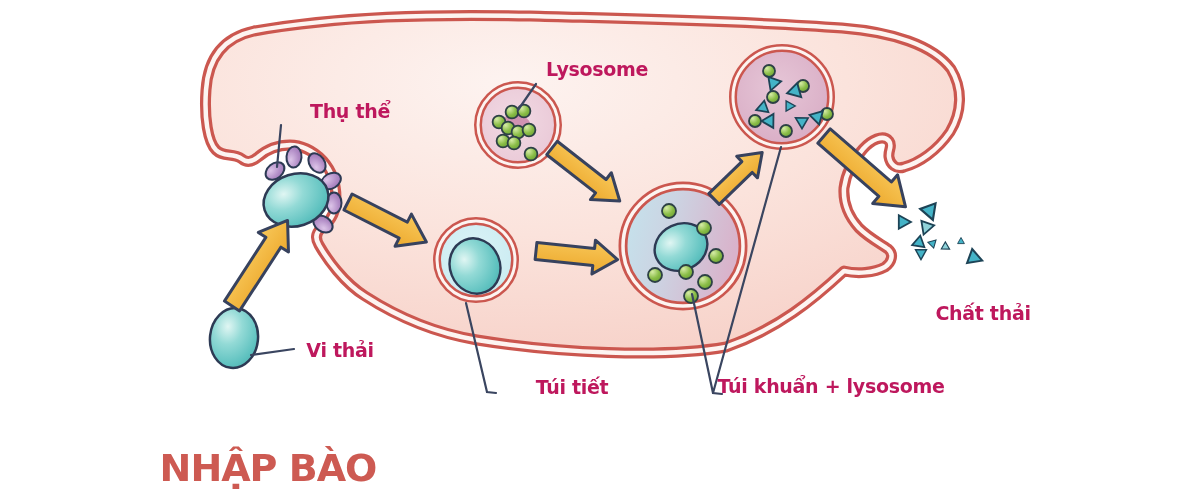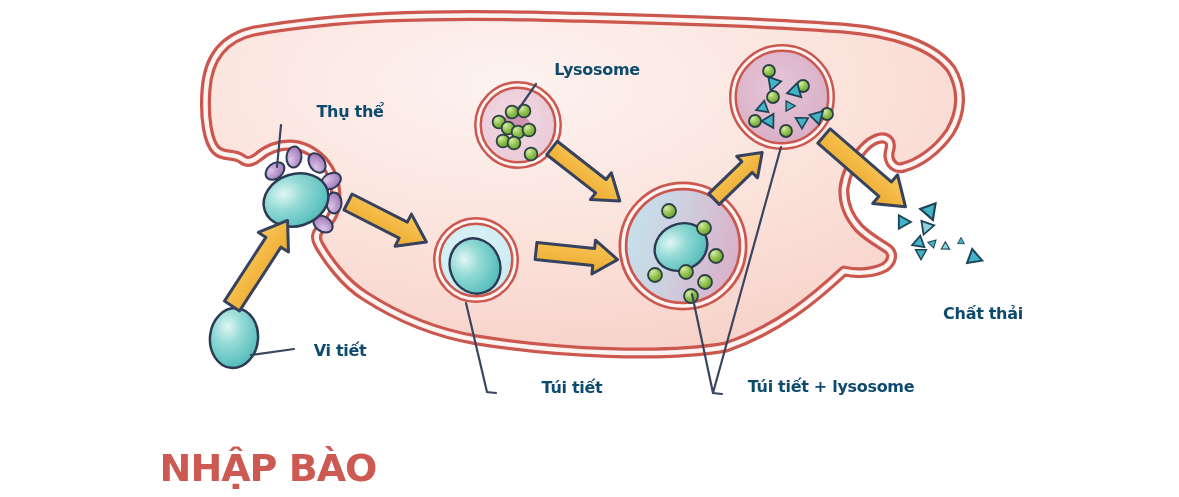--- a/index.html
+++ b/index.html
@@ -1,20 +1,20 @@
 <!DOCTYPE html>
 <html><head>
 <meta charset="utf-8">
 <style>
   html,body{margin:0;padding:0;background:#ffffff;}
   .stage{position:relative;width:1179px;height:497px;background:#fff;overflow:hidden;
          font-family:"DejaVu Sans","Liberation Sans",sans-serif;}
   .stage svg{position:absolute;left:0;top:0;}
   .lbl{position:absolute;transform:translate(-50%,-50%);white-space:nowrap;
-       font-size:16px;font-weight:bold;color:#0c4a6e;letter-spacing:-0.3px;}
+       font-size:19px;font-weight:bold;color:#be185d;letter-spacing:-0.3px;}
   .title{position:absolute;transform:translate(-50%,-50%);white-space:nowrap;
        font-size:38px;font-weight:bold;color:#cd5a52;letter-spacing:-1px;margin-top:12px;}
 </style>
 </head>
 <body>
 
 <div class="stage">
 
 <svg width="1179" height="497" viewBox="0 0 1179 497">
   <defs>
@@ -231,19 +231,19 @@
     <path d="M281,125 L277,167"></path>
     <path d="M536,84 L518,110"></path>
     <path d="M251,355 L294,349"></path>
     <path d="M466,303 L487,392 L496,393"></path>
     <path d="M692,294 L713,393 L722,394 M781,147 L713,393"></path>
   </g>
 </svg>
 
 <div class="lbl" style="left:350px;top:111px">Thụ thể</div>
 <div class="lbl" style="left:597px;top:69px">Lysosome</div>
-<div class="lbl" style="left:340px;top:350px">Vi tiết</div>
+<div class="lbl" style="left:340px;top:350px">Vi thải</div>
 <div class="lbl" style="left:572px;top:387px">Túi tiết</div>
-<div class="lbl" style="left:831px;top:386px">Túi tiết + lysosome</div>
+<div class="lbl" style="left:831px;top:386px">Túi khuẩn + lysosome</div>
 <div class="lbl" style="left:983px;top:313px">Chất thải</div>
 <div class="title" style="left:268px;top:456px">NHẬP BÀO</div>
 
 </div>
 
 </body></html>

